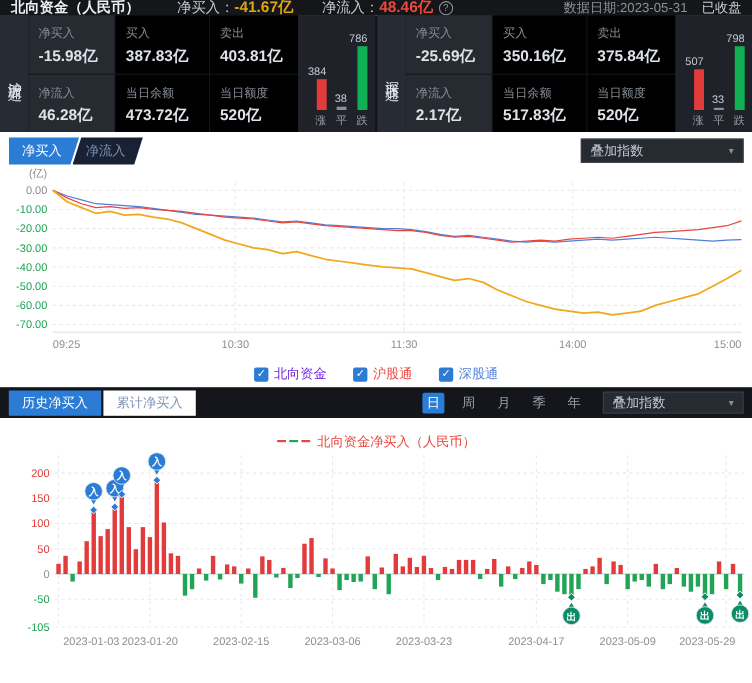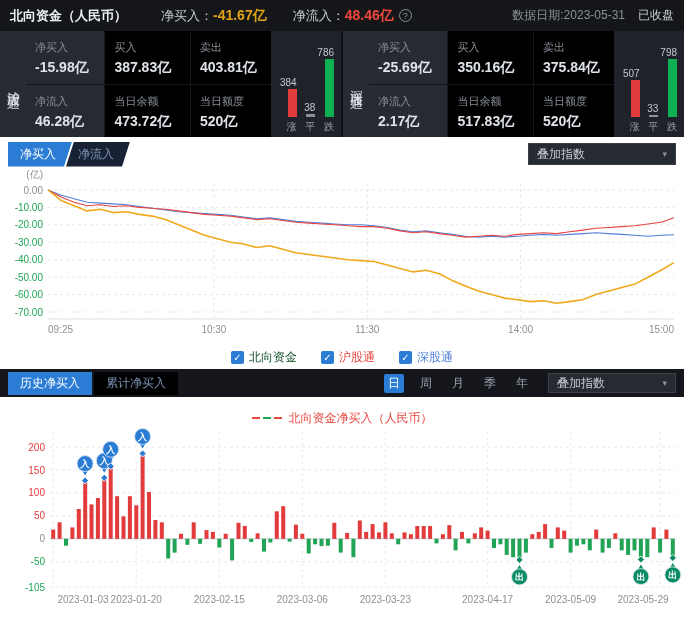--- a/index.html
+++ b/index.html
@@ -4,21 +4,21 @@
 <style>
   *{margin:0;padding:0;box-sizing:border-box}
   html,body{width:684px;height:621px;overflow:hidden}
   body{font-family:"Liberation Sans","DejaVu Sans",sans-serif;background:#fff;font-size:12px}
   svg{display:block}
   svg text{font-family:"Liberation Sans","DejaVu Sans",sans-serif}
   .tick{font-size:10px}
   .grid{stroke:#e9e9ec;stroke-dasharray:3 3;stroke-width:1}
 
   
-  .topbar{height:31px;background:#14161a;display:flex;align-items:center;color:#cfd3d8;padding:0 10px}
+  .topbar{height:14px;background:#14161a;display:flex;align-items:center;color:#cfd3d8;padding:0 10px}
   .topbar .title{font-size:13px;font-weight:bold;color:#eceff3;margin-right:34px}
   .kv{display:flex;align-items:center;margin-right:26px}
   .kv .k{color:#c6cbd1;font-size:13px}
   .kv .v{font-weight:bold;font-size:14px}
   .c-yellow{color:#e2a413}
   .c-red{color:#f0483c}
   .info{width:13px;height:13px;border:1px solid #8a9096;border-radius:50%;color:#8a9096;font-size:9px;display:inline-flex;align-items:center;justify-content:center;margin-left:5px;cursor:pointer}
   .topbar .right{margin-left:auto;color:#8a9096;font-size:12px;display:flex;gap:13px}
   .topbar .right .status{color:#c8cdd3}
 
@@ -50,21 +50,21 @@
   .select .arrow{color:#8a9096;font-size:9px}
   .legendrow{height:28px;display:flex;align-items:center;justify-content:center;gap:24px;padding-top:4px}
   .lg{display:flex;align-items:center;gap:5px;cursor:pointer}
   .cb{width:13px;height:13px;background:#2a7cd4;border-radius:2px;color:#fff;font-size:10px;display:flex;align-items:center;justify-content:center;cursor:pointer}
   .lg-t{font-size:12px}
 
   
   .botbar{height:28px;background:#14161c;display:flex;align-items:center;padding:0 8px}
   .btab{font-size:12px;padding:3px 12px;cursor:pointer;white-space:nowrap}
   .btab.active{background:#2a7cd4;color:#fff}
-  .btab.inactive{background:#000000;color:#7d93b5;margin-left:2px}
+  .btab.inactive{background:#ffffff;color:#7d93b5;margin-left:2px}
   .periods{margin-left:auto;display:flex;gap:12px;align-items:center;margin-right:16px}
   .period{color:#9aa0a8;font-size:12px;cursor:pointer;padding:1px 4px;border-radius:2px}
   .period.active{background:#2a7cd4;color:#fff}
   .bsel{width:128px;height:20px}
   .blegend{height:22px;display:flex;align-items:center;justify-content:center;padding-top:20px}
   .dash{width:8px;height:2px;display:inline-block;margin-right:3px}
   .dash.red{background:#e8453f}
   .dash.green{background:#21a455}
   .blegend .t{color:#e8453f;font-size:12px;margin-left:4px}
 </style>
@@ -223,21 +223,21 @@
         <line class="grid" x1="520.6" y1="14" x2="520.6" y2="150"></line>
         <text class="tick" x="520.6" y="164" text-anchor="middle" fill="#8a9096">14:00</text>
         <text class="tick" x="674.0" y="164" text-anchor="end" fill="#8a9096">15:00</text>
         <polyline points="48.0,21.0 61.0,26.2 74.1,29.7 87.1,33.2 100.2,34.1 113.2,34.9 126.3,35.8 139.3,37.5 152.3,39.3 165.4,41.0 178.4,42.8 191.5,43.6 204.5,44.5 217.5,45.4 230.6,46.3 243.6,48.0 256.7,49.7 269.7,48.9 282.8,50.6 295.8,52.4 308.8,53.2 321.9,54.1 334.9,55.0 348.0,55.8 361.0,55.8 374.0,56.7 387.1,58.5 400.1,61.1 413.2,62.8 426.2,61.9 439.3,63.7 452.3,65.4 465.3,67.2 478.4,68.1 491.4,67.2 504.5,68.1 517.5,67.2 530.5,66.3 543.6,65.4 556.6,66.3 569.7,65.4 582.7,64.6 595.8,63.7 608.8,64.6 621.8,65.4 634.9,66.3 647.9,67.2 661.0,66.3 674.0,65.8" fill="none" stroke="#4f7fd9" stroke-width="1.1" stroke-linejoin="round"></polyline>
         <polyline points="48.0,21.0 61.0,27.9 74.1,33.2 87.1,36.7 100.2,35.8 113.2,37.5 126.3,36.7 139.3,38.4 152.3,39.3 165.4,40.2 178.4,41.9 191.5,43.6 204.5,45.4 217.5,46.3 230.6,47.1 243.6,48.9 256.7,50.6 269.7,49.7 282.8,51.5 295.8,53.2 308.8,54.1 321.9,55.0 334.9,55.8 348.0,56.7 361.0,57.6 374.0,57.6 387.1,59.3 400.1,61.9 413.2,63.7 426.2,62.8 439.3,64.6 452.3,66.3 465.3,68.1 478.4,67.2 491.4,66.3 504.5,67.2 517.5,65.4 530.5,64.6 543.6,63.7 556.6,64.6 569.7,62.8 582.7,61.1 595.8,59.3 608.8,58.5 621.8,57.6 634.9,56.7 647.9,55.0 661.0,53.2 674.0,48.8" fill="none" stroke="#e8453f" stroke-width="1.1" stroke-linejoin="round"></polyline>
         <polyline points="48.0,21.0 61.0,31.4 74.1,36.7 87.1,41.9 100.2,40.2 113.2,43.6 126.3,42.8 139.3,45.4 152.3,47.1 165.4,50.6 178.4,55.8 191.5,61.1 204.5,66.3 217.5,69.8 230.6,73.3 243.6,75.0 256.7,78.5 269.7,76.8 282.8,80.3 295.8,83.7 308.8,85.5 321.9,87.2 334.9,89.0 348.0,90.7 361.0,91.6 374.0,92.5 387.1,95.9 400.1,99.4 413.2,102.9 426.2,101.2 439.3,104.7 452.3,111.6 465.3,116.9 478.4,122.1 491.4,125.6 504.5,129.1 517.5,130.8 530.5,132.6 543.6,131.7 556.6,134.3 569.7,132.6 582.7,130.8 595.8,125.6 608.8,122.1 621.8,118.6 634.9,115.1 647.9,108.2 661.0,101.2 674.0,93.6" fill="none" stroke="#f0a81c" stroke-width="1.6" stroke-linejoin="round"></polyline>
       </svg>
     <div class="legendrow">
       <span class="lg">
         <span class="cb">✓</span>
-        <span class="lg-t" style="color: #14532d;">北向资金</span>
+        <span class="lg-t" style="color: #6d28d9;">北向资金</span>
       </span>
       <span class="lg">
         <span class="cb">✓</span>
         <span class="lg-t" style="color: rgb(232, 69, 63);">沪股通</span>
       </span>
       <span class="lg">
         <span class="cb">✓</span>
         <span class="lg-t" style="color: rgb(79, 127, 217);">深股通</span>
       </span>
     </div>

